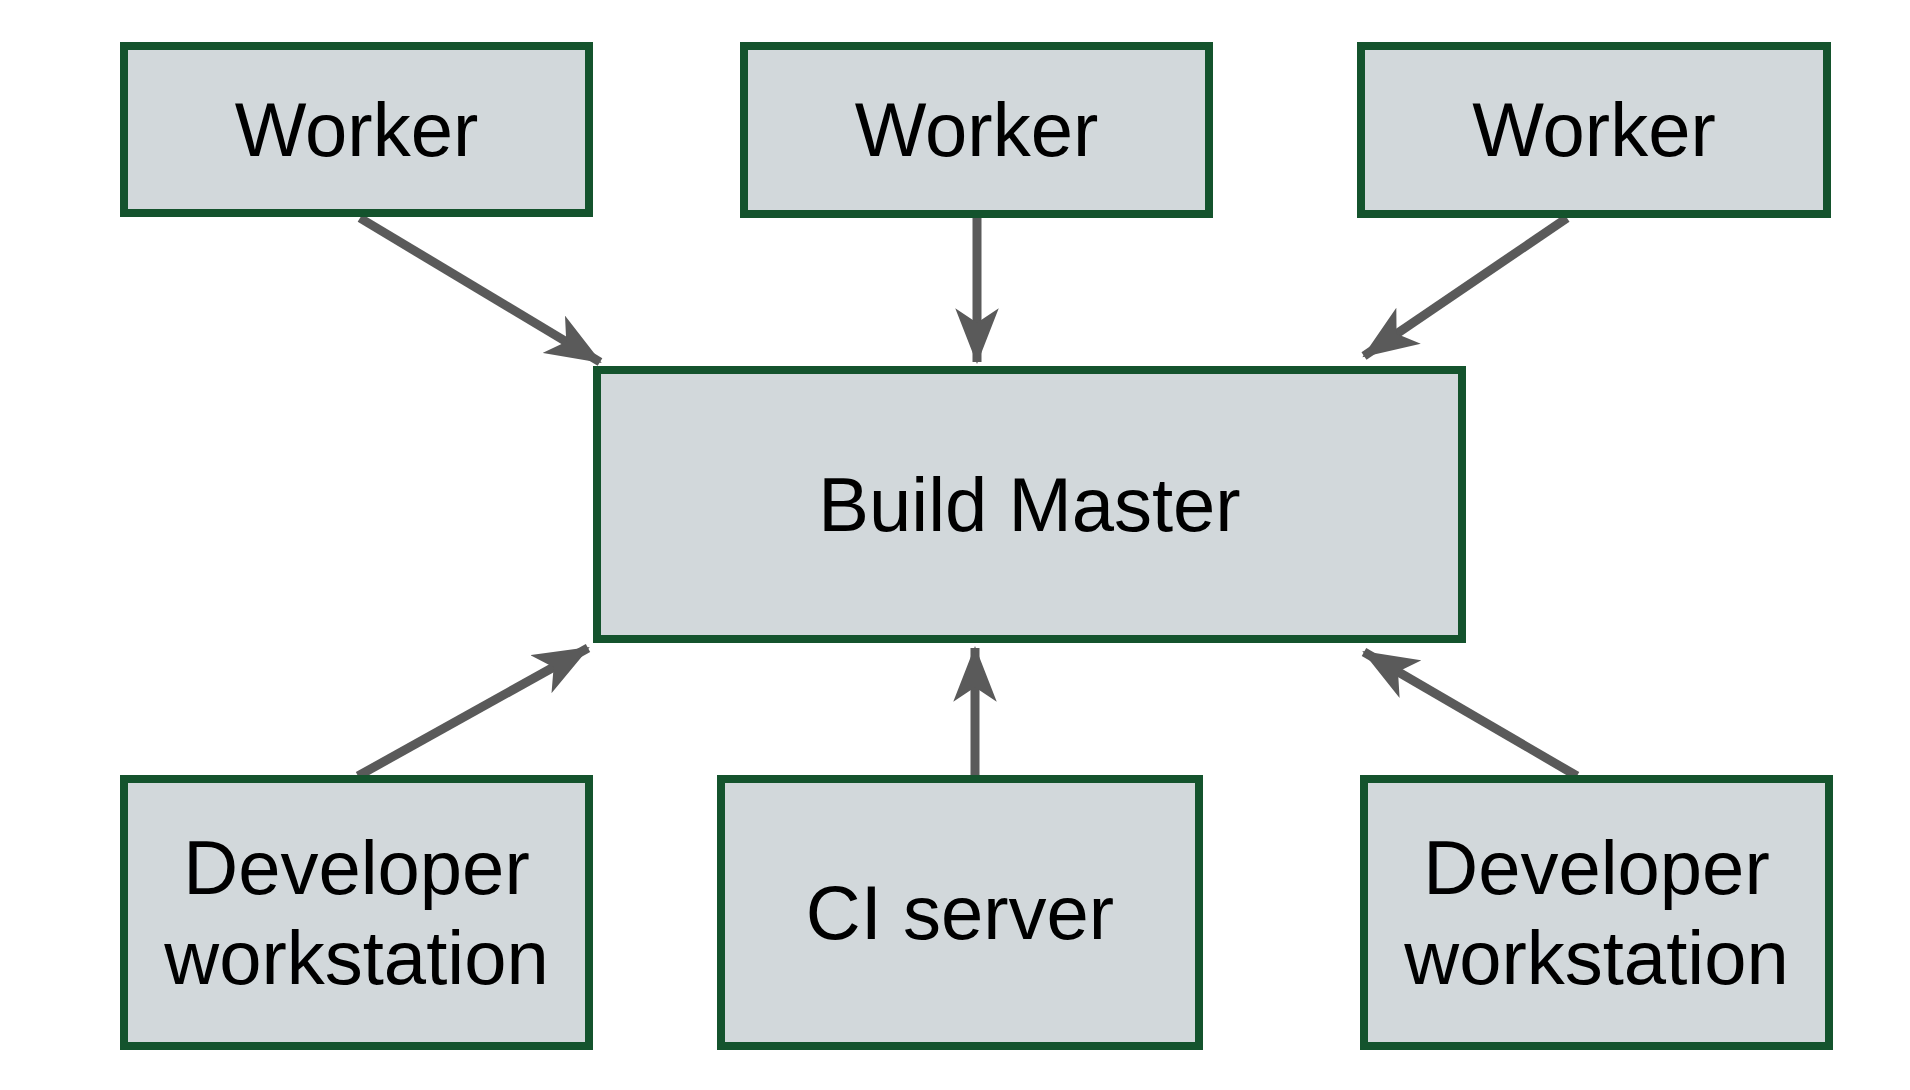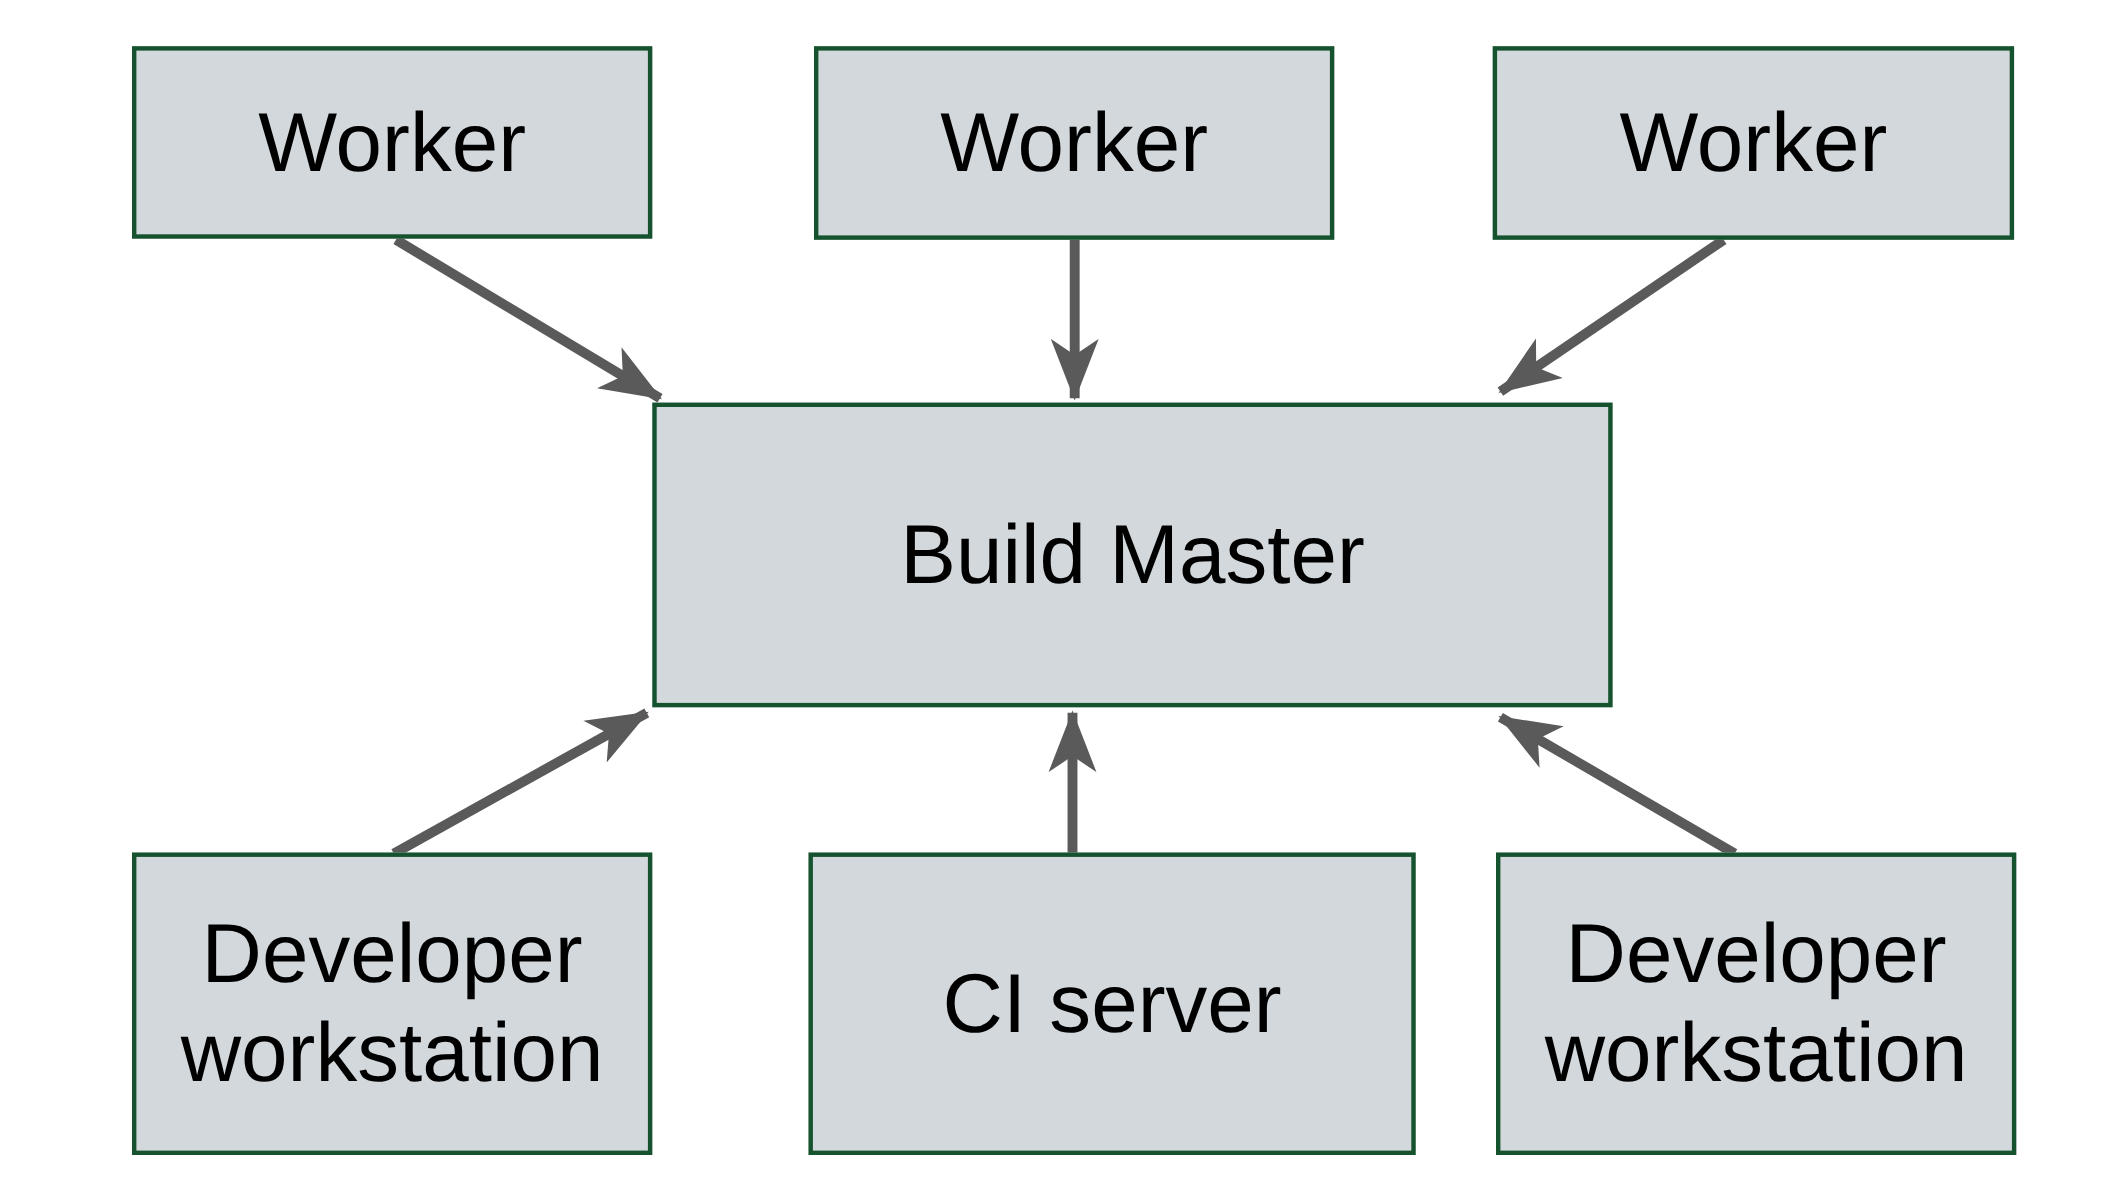--- a/index.html
+++ b/index.html
@@ -11,39 +11,39 @@
     position: relative;
     width: 1910px;
     height: 1090px;
     background: #ffffff;
     overflow: hidden;
     font-family: "Liberation Sans", "DejaVu Sans", sans-serif;
   }
   .node {
     position: absolute;
     background: #d2d8db;
-    border: 4px solid #14532d;
+    border: 8px solid #14532d;
     box-sizing: border-box;
     display: flex;
     align-items: center;
     justify-content: center;
     text-align: center;
   }
   .node-label {
     color: #000000;
     font-size: 76px;
     line-height: 1.18;
     letter-spacing: 0px;
   }
   #worker-1      { left: 120px;  top: 42px;  width: 473px; height: 175px; }
   #worker-2      { left: 740px;  top: 42px;  width: 473px; height: 176px; }
   #worker-3      { left: 1357px; top: 42px;  width: 474px; height: 176px; }
   #build-master  { left: 593px;  top: 366px; width: 873px; height: 277px; }
   #dev-left      { left: 120px;  top: 775px; width: 473px; height: 275px; }
-  #ci-server     { left: 735px;  top: 775px; width: 552px; height: 275px; }
+  #ci-server     { left: 717px;  top: 775px; width: 486px; height: 275px; }
   #dev-right     { left: 1360px; top: 775px; width: 473px; height: 275px; }
   #arrow-layer {
     position: absolute;
     left: 0;
     top: 0;
     width: 1910px;
     height: 1090px;
     pointer-events: none;
   }
   #arrow-layer line {

